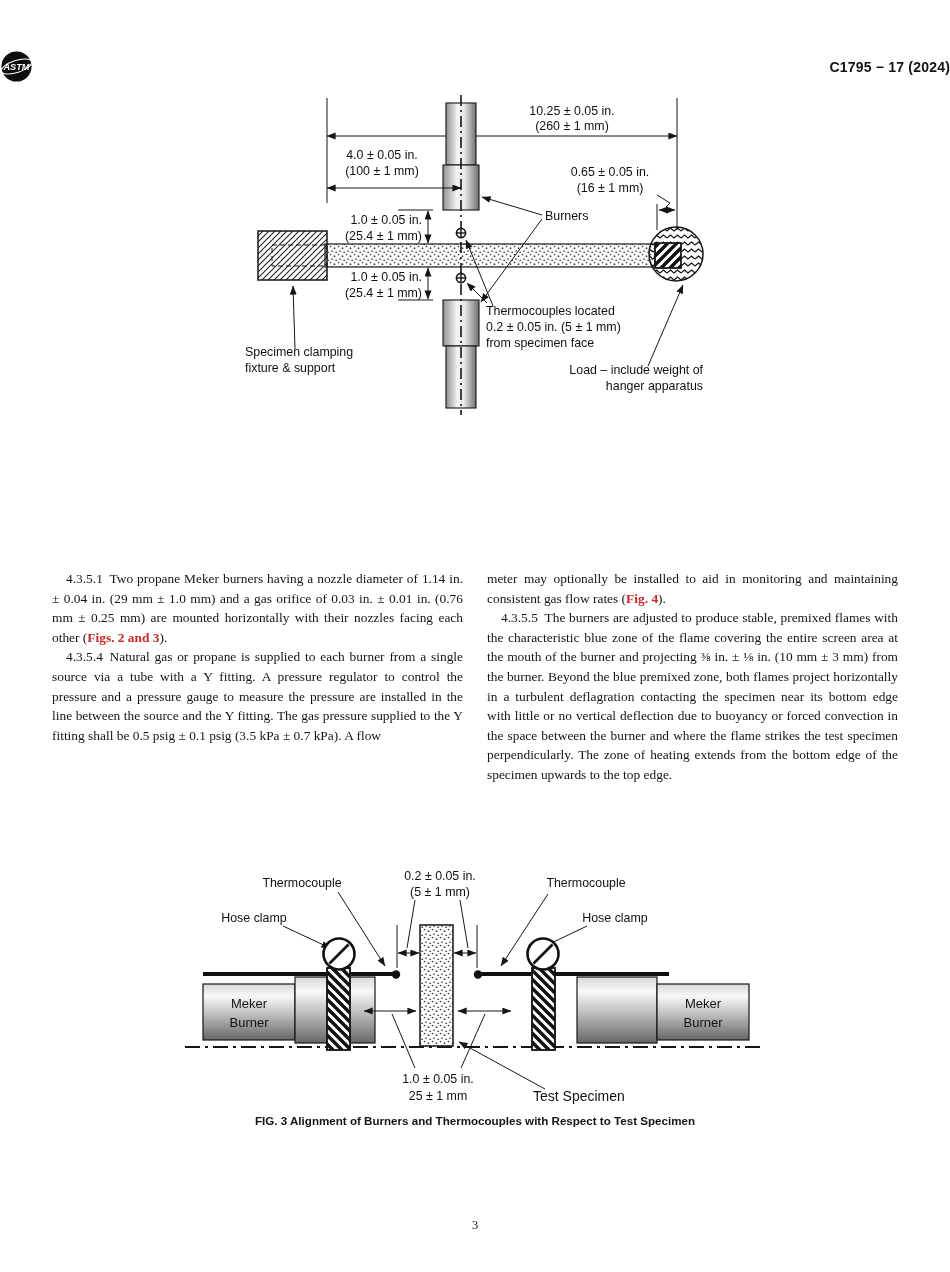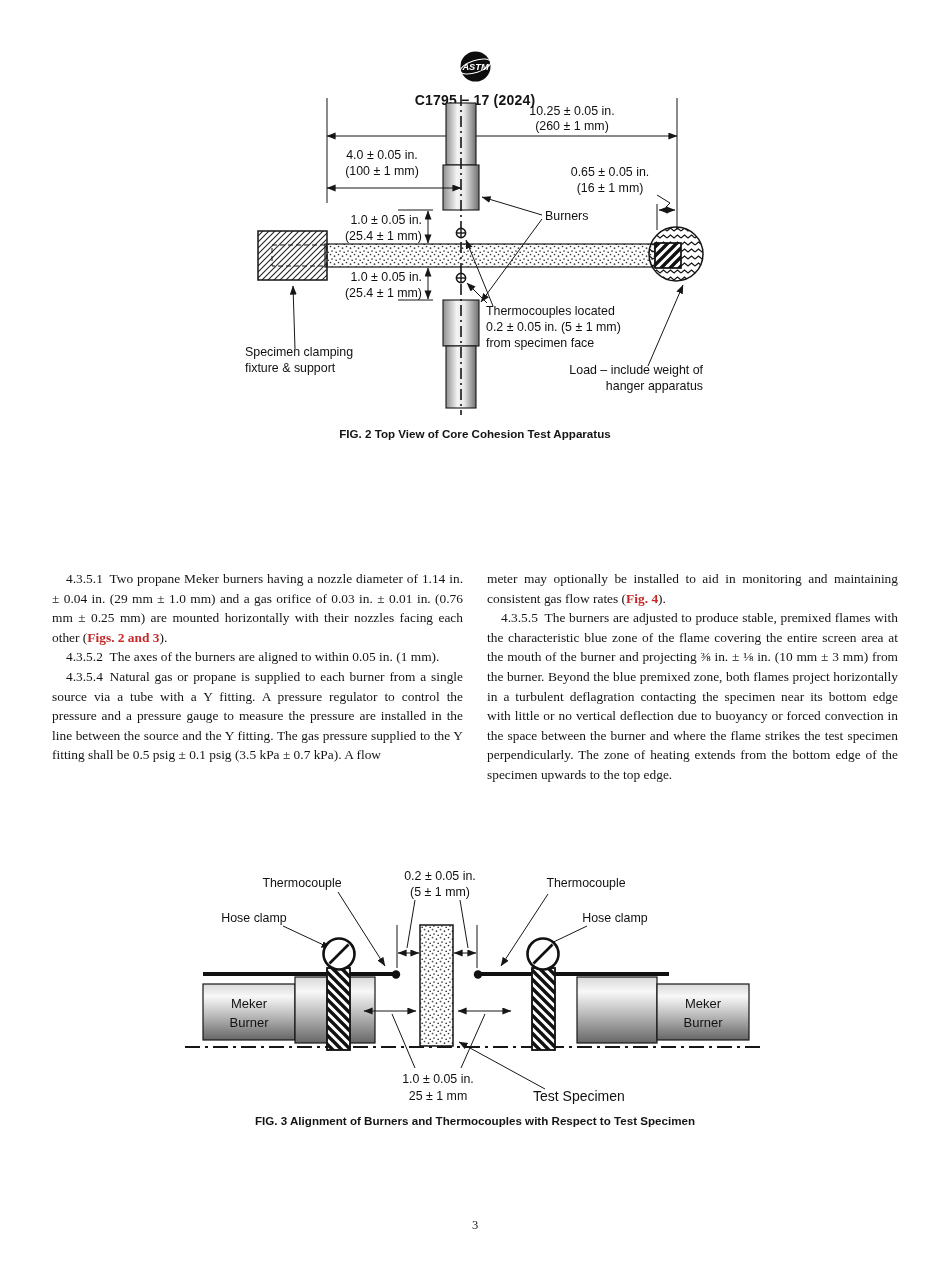--- a/index.html
+++ b/index.html
@@ -1,20 +1,20 @@
 <!DOCTYPE html>
 <html><head>
 <meta charset="utf-8">
 <style>
   html,body{margin:0;padding:0;background:#e8e8e8;}
   .page{position:relative;width:950px;height:1272px;background:#ffffff;margin:0 auto;
         font-family:"Liberation Serif", serif;color:#141414;overflow:hidden;}
   
-  .header{position:absolute;top:50px;left:0;width:100%;display:flex;justify-content:center;
-          align-items:center;gap:9px;flex-direction:column;}
+  .header{position:absolute;top:50px;left:0;width:100%;display:flex;justify-content:space-between;
+          align-items:center;gap:9px;}
   .title{font-family:"Liberation Sans", sans-serif;font-weight:bold;font-size:14px;
          letter-spacing:.2px;margin:0;}
   
   .figsvg{position:absolute;}
   .fig2{left:233px;top:93px;}
   .fig3{left:175px;top:856px;}
   .caption{position:absolute;left:0;width:100%;text-align:center;
            font-family:"Liberation Sans", sans-serif;font-weight:bold;font-size:11.6px;}
   .fig2cap{top:427px;}
   .fig3cap{top:1114px;}
@@ -180,25 +180,23 @@
       <text class="ft" x="12" y="263">Specimen clamping</text>
       <text class="ft" x="12" y="279">fixture &amp; support</text>
     </g>
 
     <g>
       <line class="ln" x1="415" y1="273" x2="450" y2="192" marker-end="url(#ah)"></line>
       <text class="ft" x="470" y="281" text-anchor="end">Load – include weight of</text>
       <text class="ft" x="470" y="297" text-anchor="end">hanger apparatus</text>
     </g>
   </svg>
-  <div class="caption fig2cap">FIG. 2 Top View of Core Cohesion Test Apparatus</div>
 
   <div class="col colL">
     <p><span>4.3.5.1 Two propane Meker burners having a nozzle diameter of 1.14 in. ± 0.04 in. (29 mm ± 1.0 mm) and a gas orifice of 0.03 in. ± 0.01 in. (0.76 mm ± 0.25 mm) are mounted horizontally with their nozzles facing each other (</span><span class="ref">Figs. 2 and 3</span><span>).</span></p>
-    <p><span>4.3.5.2 The axes of the burners are aligned to within 0.05 in. (1 mm).</span></p>
     <p><span>4.3.5.4 Natural gas or propane is supplied to each burner from a single source via a tube with a Y fitting. A pressure regulator to control the pressure and a pressure gauge to measure the pressure are installed in the line between the source and the Y fitting. The gas pressure supplied to the Y fitting shall be 0.5 psig ± 0.1 psig (3.5 kPa ± 0.7 kPa). A flow</span></p>
   </div>
 
   <div class="col colR">
     <p class="noindent"><span>meter may optionally be installed to aid in monitoring and maintaining consistent gas flow rates (</span><span class="ref">Fig. 4</span><span>).</span></p>
     <p><span>4.3.5.5 The burners are adjusted to produce stable, premixed flames with the characteristic blue zone of the flame covering the entire screen area at the mouth of the burner and projecting ⅜ in. ± ⅛ in. (10 mm ± 3 mm) from the burner. Beyond the blue premixed zone, both flames project horizontally in a turbulent deflagration contacting the specimen near its bottom edge with little or no vertical deflection due to buoyancy or forced convection in the space between the burner and where the flame strikes the test specimen perpendicularly. The zone of heating extends from the bottom edge of the specimen upwards to the top edge.</span></p>
   </div>
 
   <svg class="figsvg fig3" width="600" height="258" viewBox="0 0 600 258">
 

